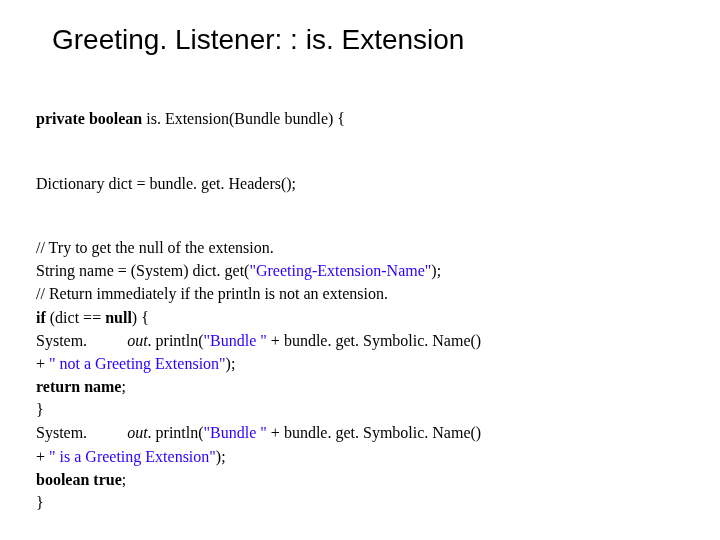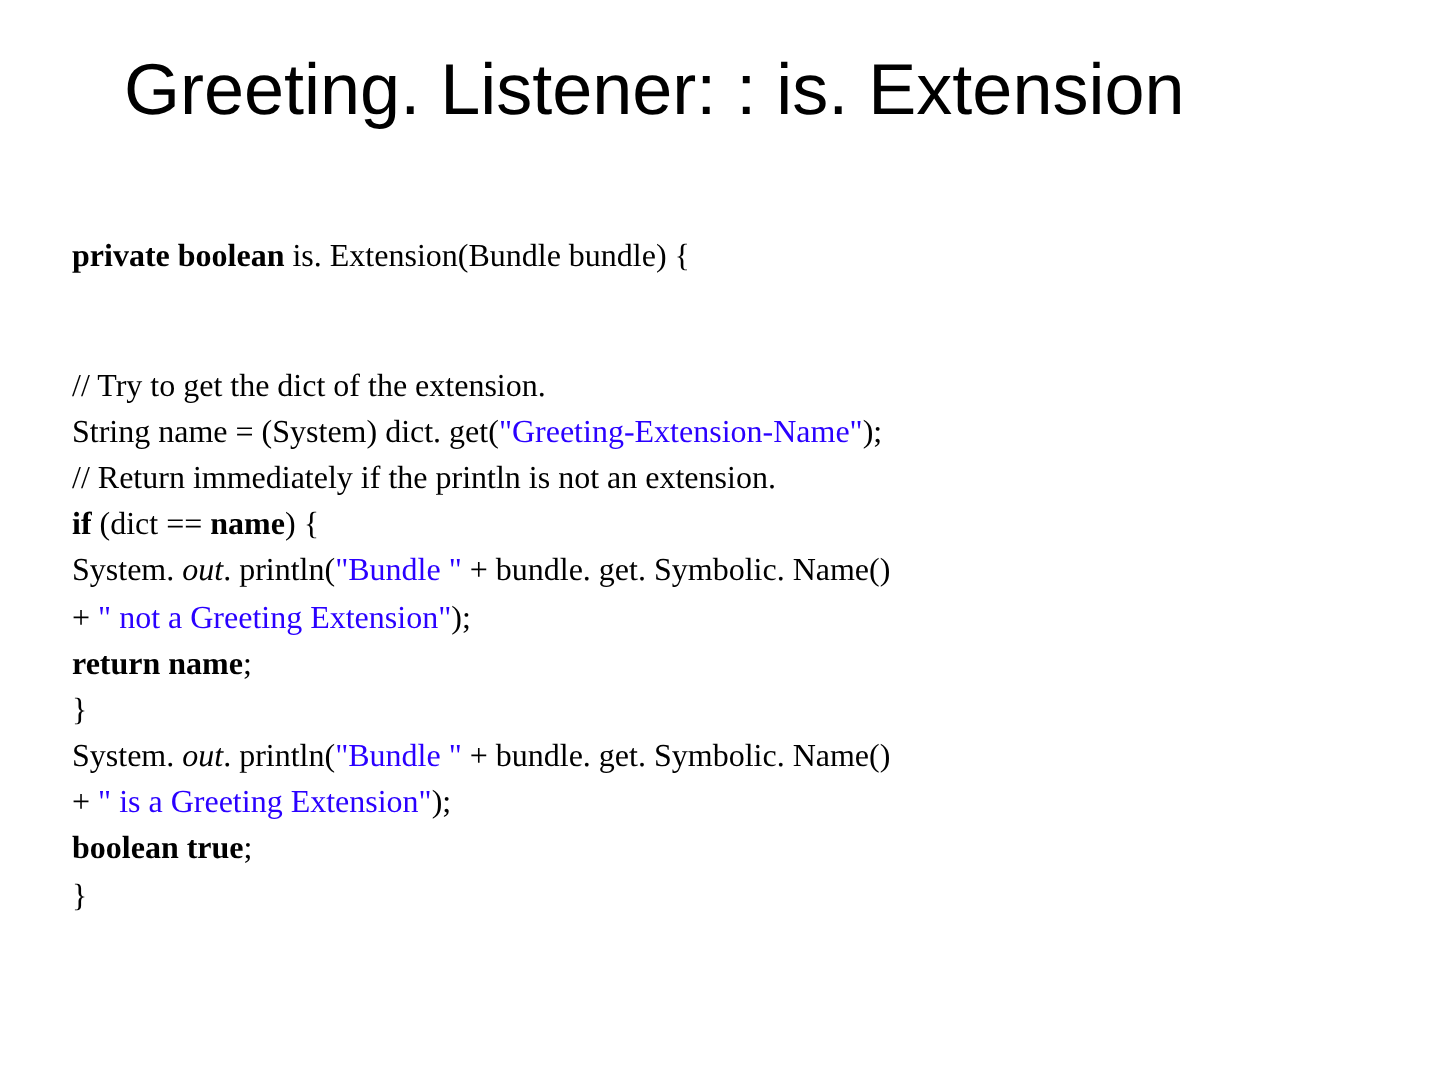--- a/index.html
+++ b/index.html
@@ -11,48 +11,49 @@
     font-family: Arial, Helvetica, sans-serif;
     color: #000000;
   }
   .slide {
     box-sizing: border-box;
     width: 720px;
     height: 540px;
     padding: 18px 36px 24px 36px;
   }
   .title {
-    font-size: 36px;
+    font-size: 28px;
     font-weight: 400;
-    margin: 6px 0 28px 26px;
+    margin: 6px 0 28px 16px;
     letter-spacing: 0px;
   }
   .code {
     font-family: Liberation Serif, serif;
     font-size: 16px;
     line-height: 1.45;
     white-space: pre;
   }
   .kw { font-weight: bold; }
-  .it { font-style: italic; }
+  .it { font-style: italic; margin-left: 36px; }
   .str { color: #2a00ff; }
   .block { margin-bottom: 18px; }
 </style>
 </head>
 <body>
 
 <div class="slide">
   <div class="title">Greeting. Listener: : is. Extension</div>
 
   <div class="code">
 <div class="block"><span class="kw">private boolean</span><span> is. Extension(Bundle bundle) {</span></div>
-<div><span>// Try to get the dict of the extension.</span>
+<div class="block">Dictionary dict = bundle. get. Headers();</div>
+<div><span>// Try to get the null of the extension.</span>
 <span>String name = (System) dict. get(</span><span class="str">"Greeting-Extension-Name"</span><span>);</span>
 <span>// Return immediately if the println is not an extension.</span>
-<span class="kw">if</span><span> (dict == </span><span class="kw">name</span><span>) {</span>
+<span class="kw">if</span><span> (dict == </span><span class="kw">null</span><span>) {</span>
 <span>System. </span><span class="it">out</span><span>. println(</span><span class="str">"Bundle "</span><span> + bundle. get. Symbolic. Name()</span>
 <span>+ </span><span class="str">" not a Greeting Extension"</span><span>);</span>
 <span class="kw">return name</span><span>;</span>
 <span>}</span>
 <span>System. </span><span class="it">out</span><span>. println(</span><span class="str">"Bundle "</span><span> + bundle. get. Symbolic. Name()</span>
 <span>+ </span><span class="str">" is a Greeting Extension"</span><span>);</span>
 <span class="kw">boolean true</span><span>;</span>
 <span>}</span></div>
   </div>
 </div>

